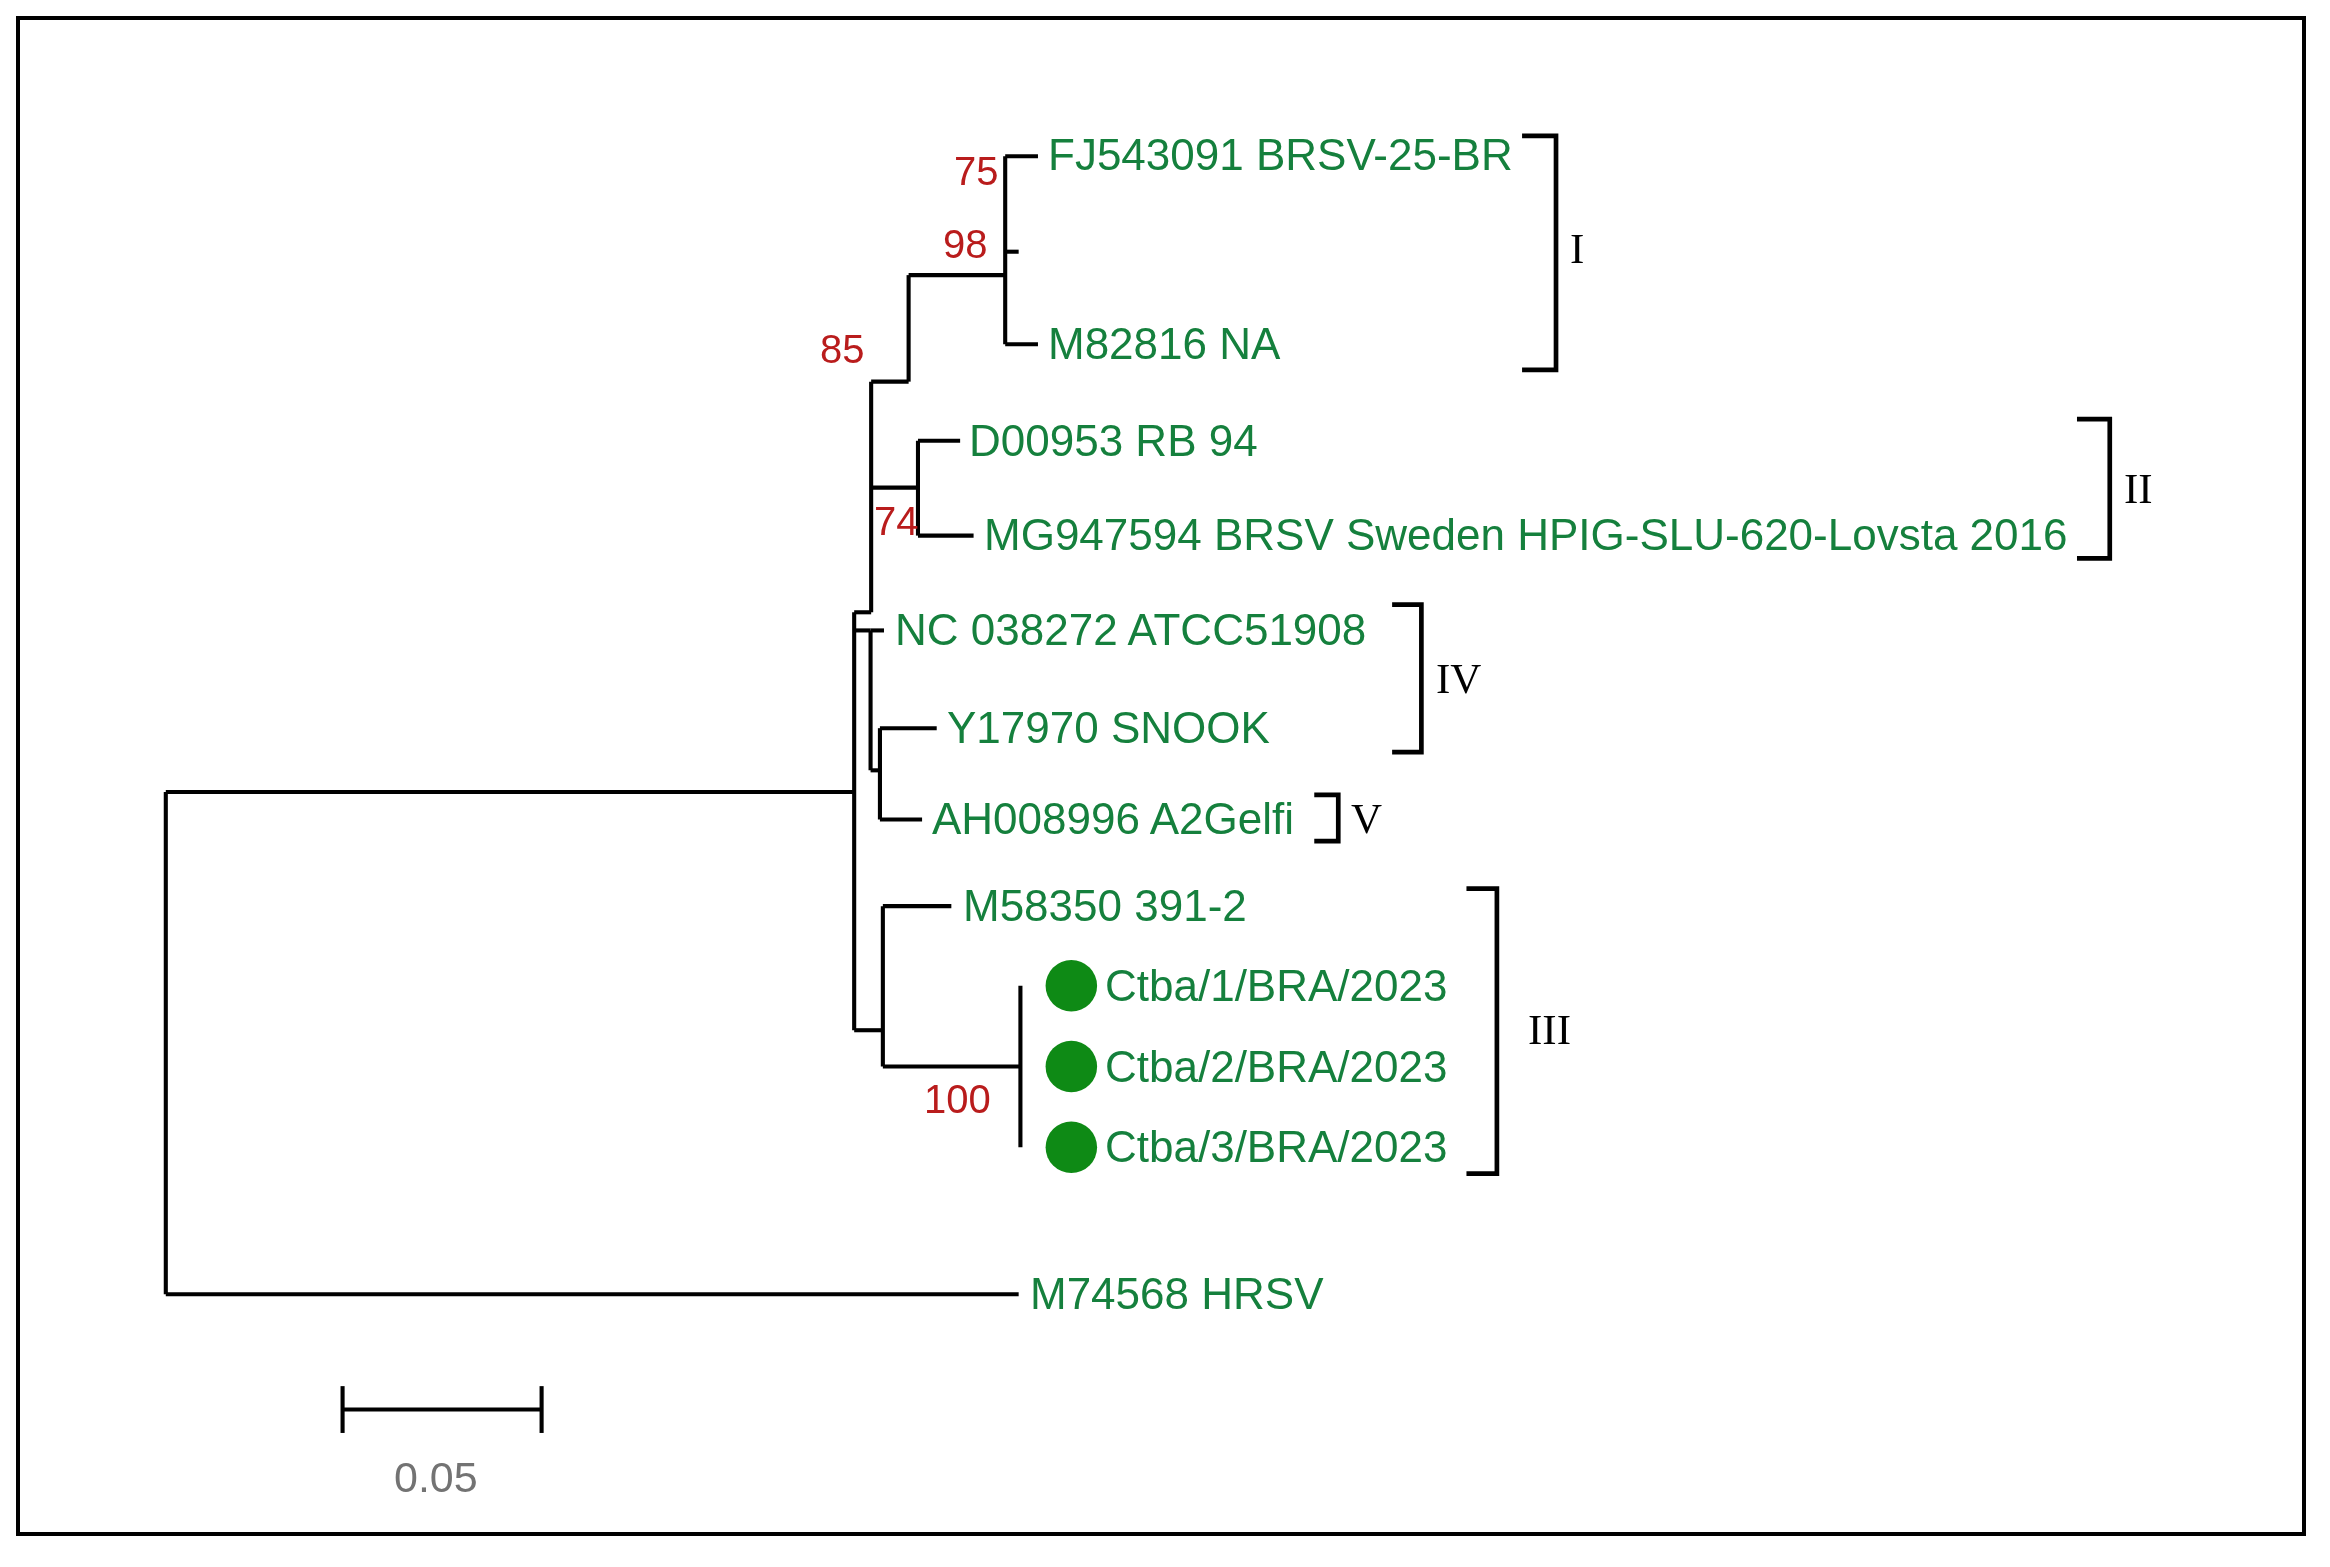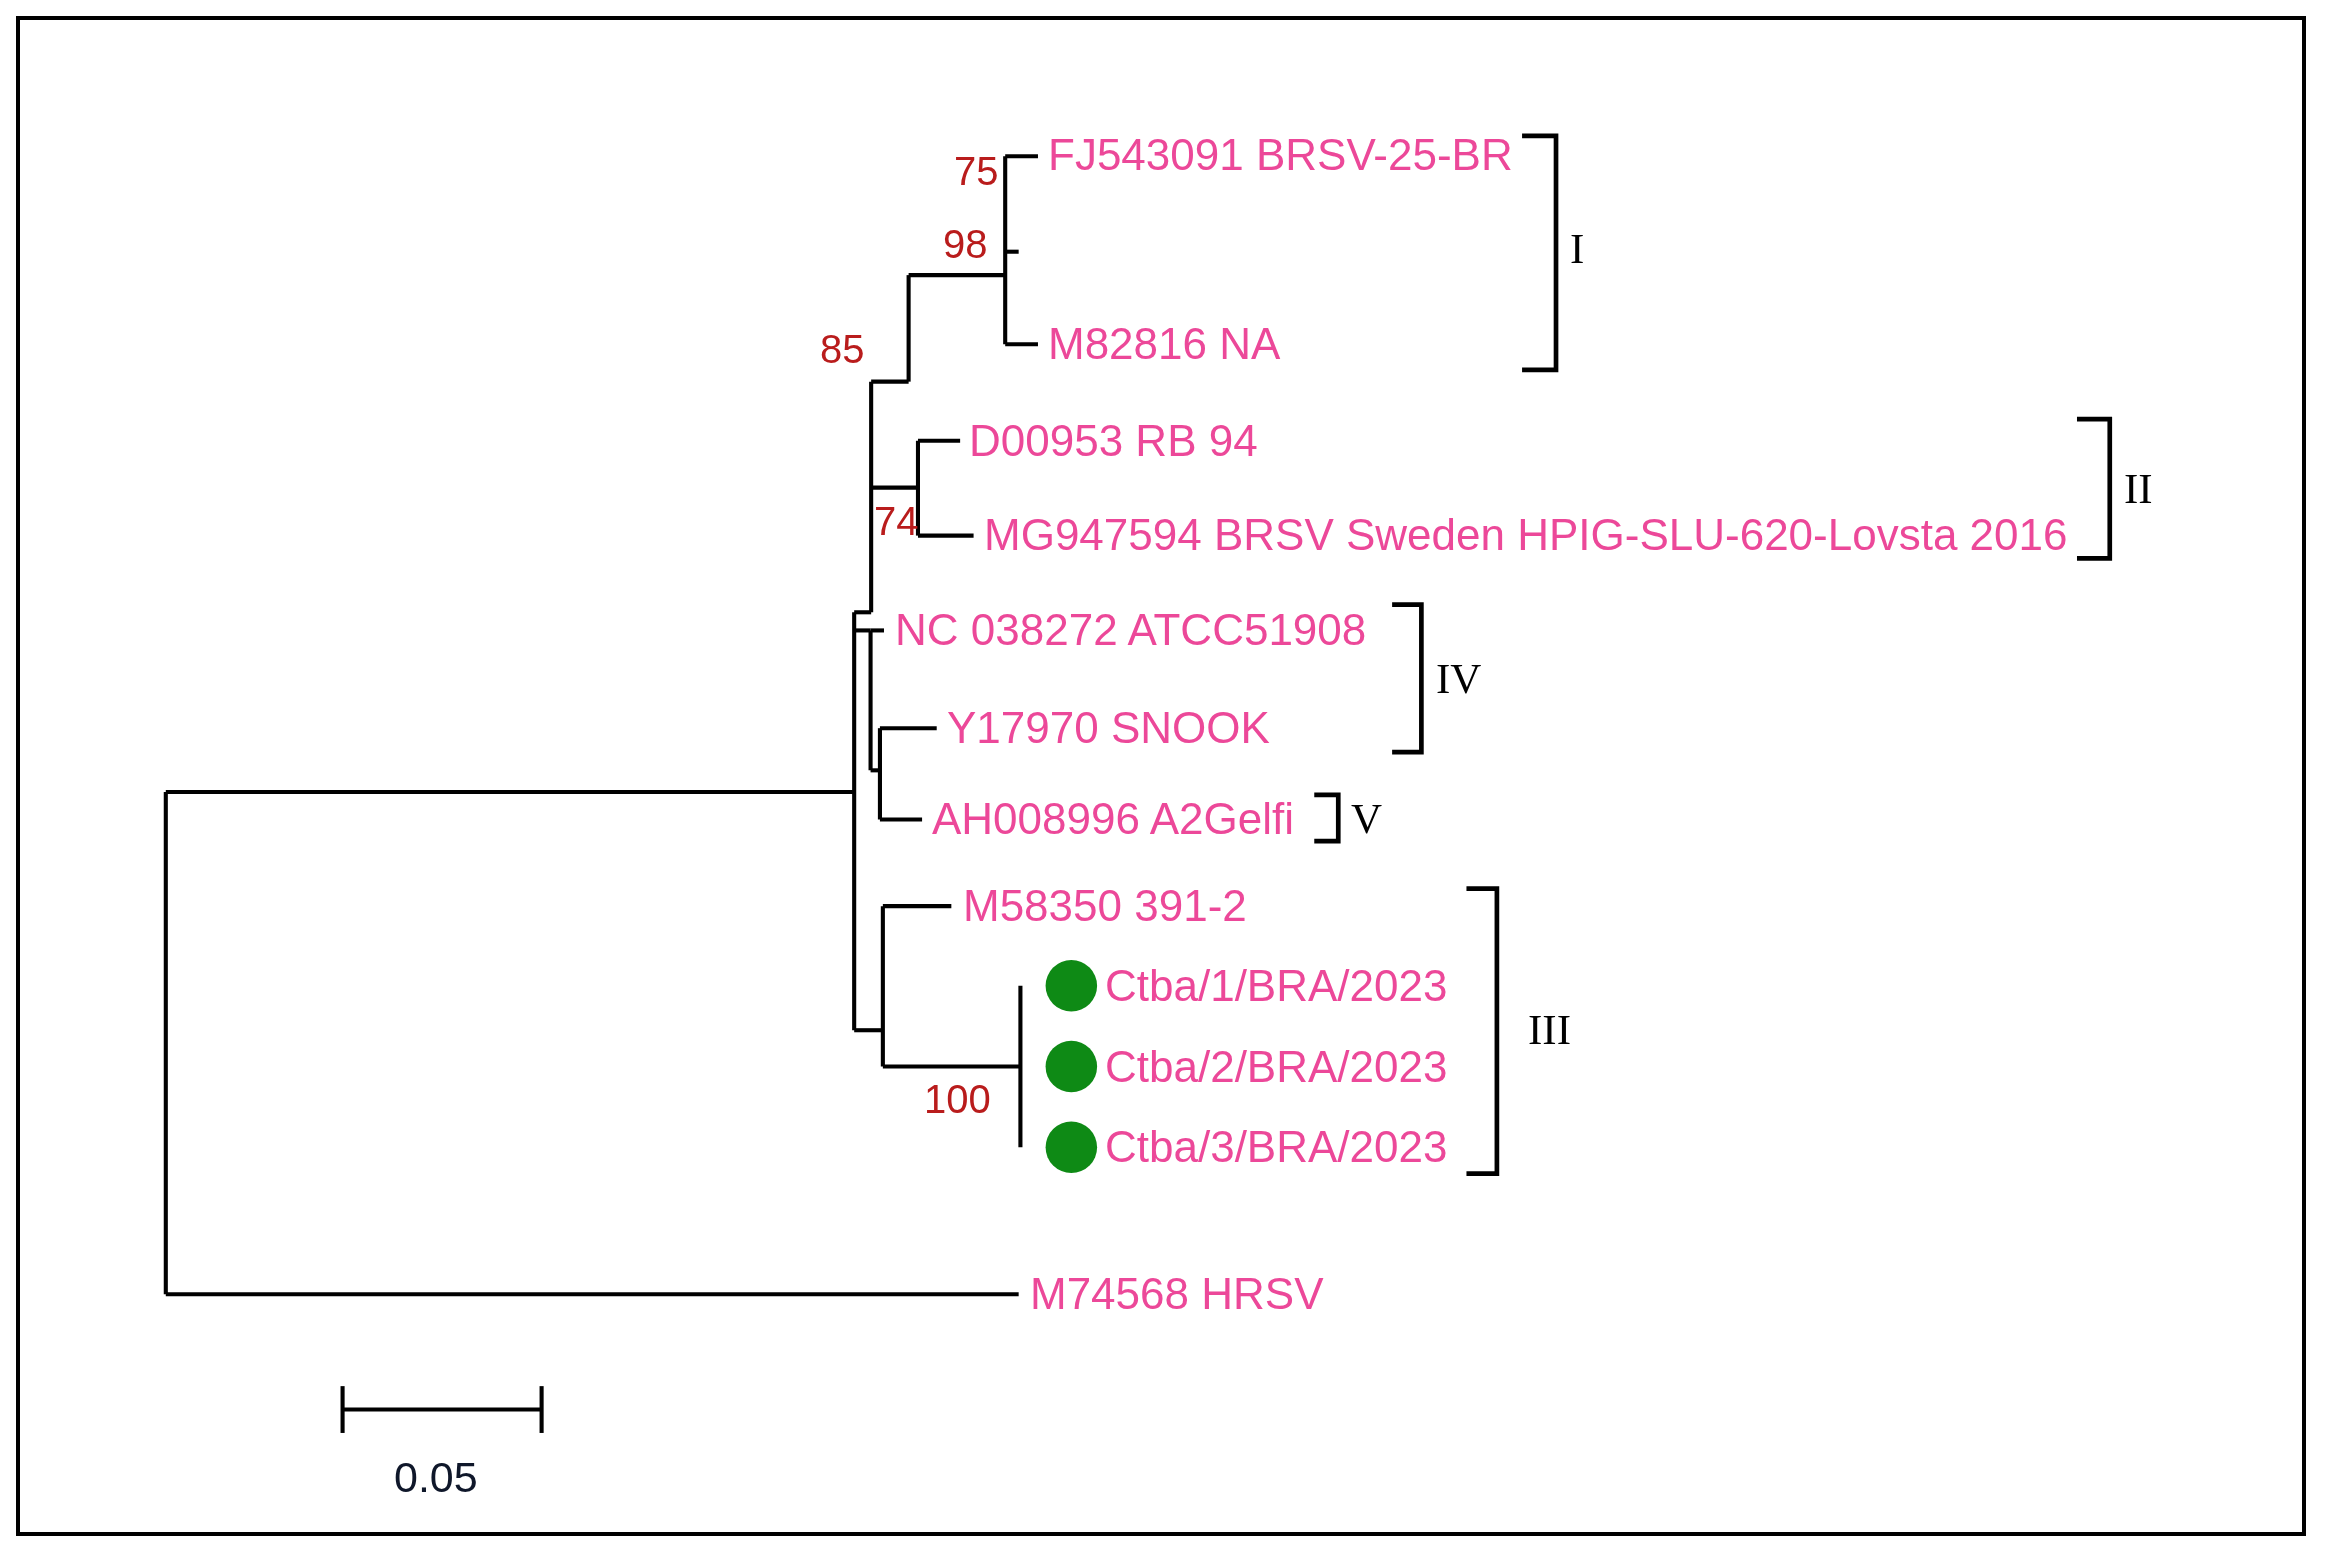--- a/index.html
+++ b/index.html
@@ -14,21 +14,21 @@
     position:absolute;left:16px;top:16px;
     width:2290px;height:1520px;
     border:4.1px solid #000000;
     box-sizing:border-box;
   }
   svg#tree{position:absolute;left:0;top:0;width:2330px;height:1567px;}
   .tiplabel{
     position:absolute;
     font-family:"Liberation Sans", sans-serif;
     font-size:44px;
-    color:#ec4899;
+    color:#15803d;
     white-space:nowrap;
     line-height:1;
   }
   .boot{
     position:absolute;
     font-family:"Liberation Sans", sans-serif;
     font-size:40px;
     color:#b91c1c;
     white-space:nowrap;
     line-height:1;
@@ -38,21 +38,21 @@
     font-family:"Liberation Serif", serif;
     font-size:43px;
     color:#000000;
     white-space:nowrap;
     line-height:1;
   }
   .scalelabel{
     position:absolute;
     font-family:"Liberation Sans", sans-serif;
     font-size:43px;
-    color:#0f172a;
+    color:#737373;
     white-space:nowrap;
     line-height:1;
   }
 </style>
 </head>
 <body>
 
 <div id="root">
 
   <div id="border"></div>

